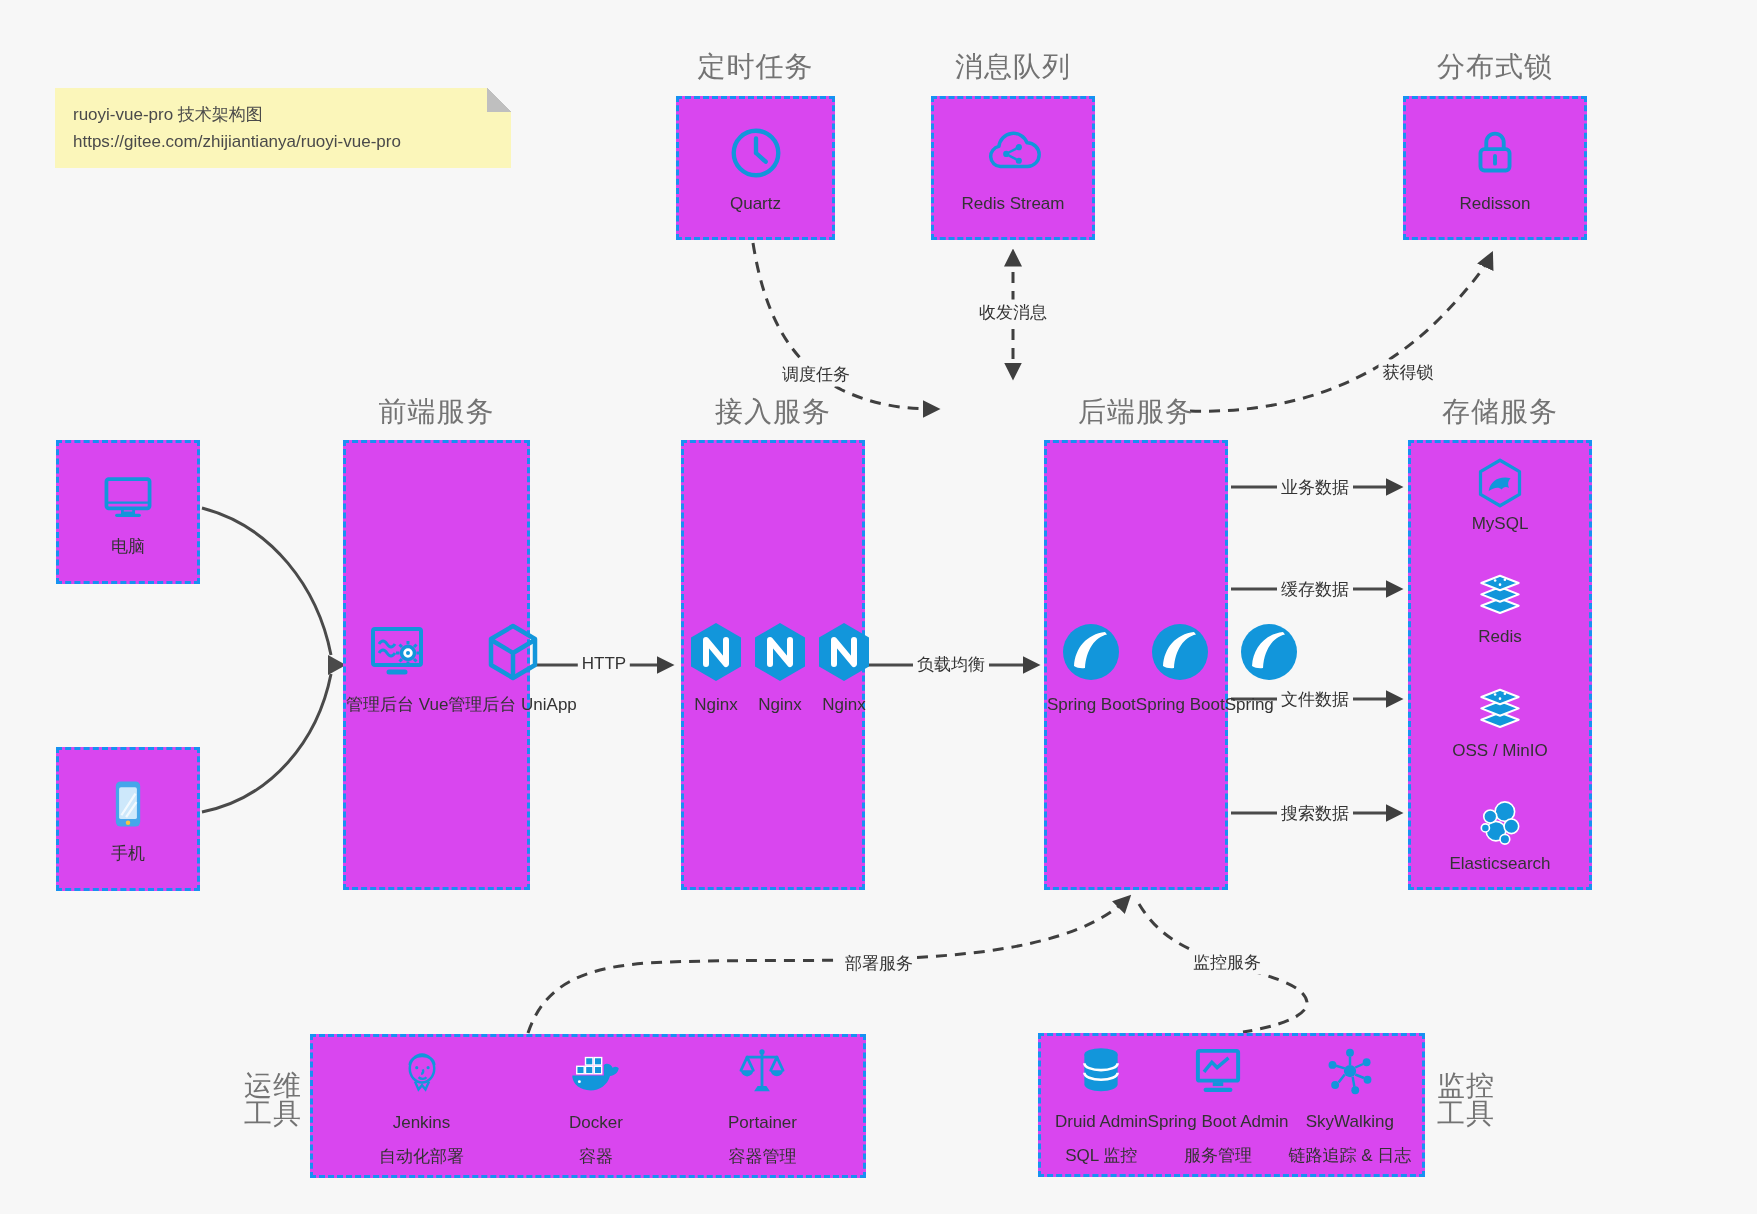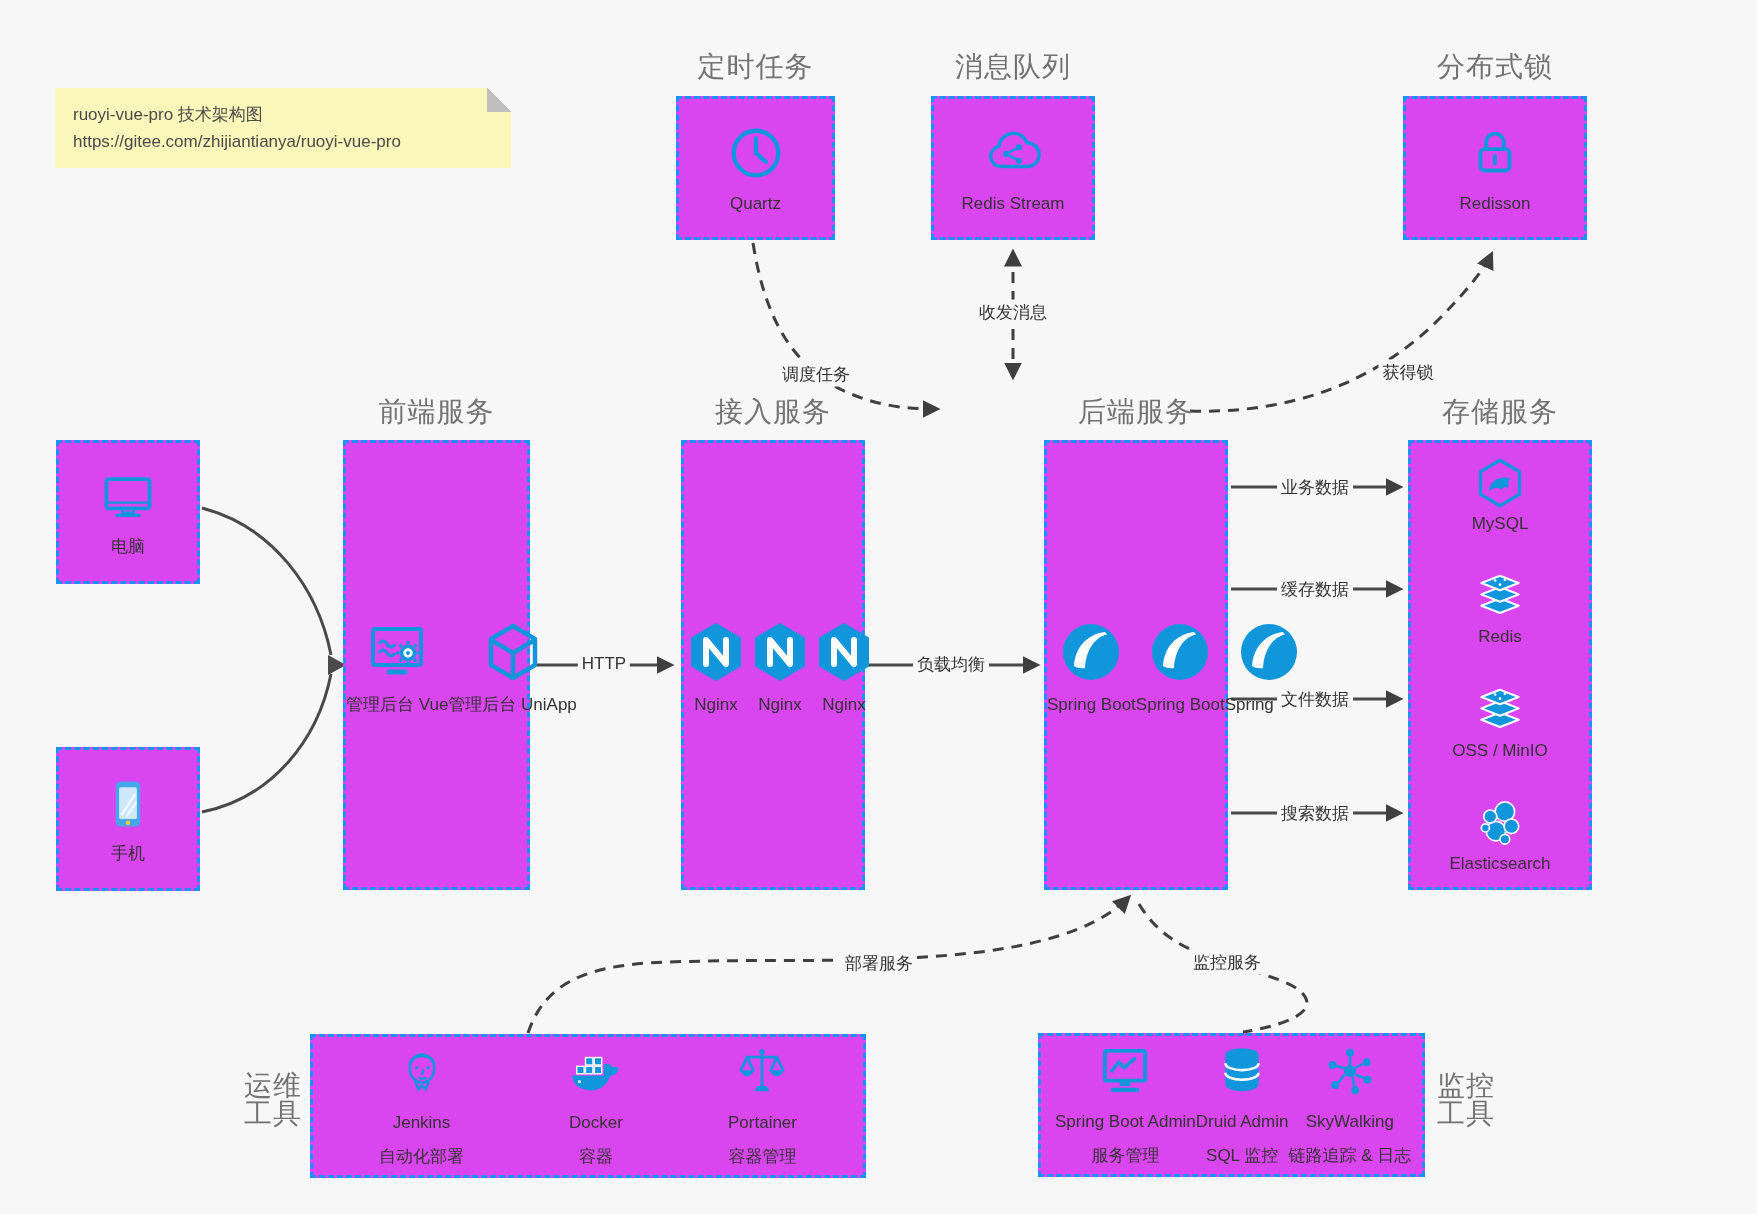--- a/index.html
+++ b/index.html
@@ -370,31 +370,31 @@
     </div>
   </div>
 
   <div class="gtitle sidetitle" style="left:1437px;top:1072px;width:74px;text-align:left">
     <div>监控</div>
     <div>工具</div>
   </div>
   <div class="box hbox" style="left:1038px;top:1033px;width:387px;height:144px">
     <div class="bitem">
       <svg class="ic ic56" viewBox="0 0 64 64">
+          <use href="#i-druid"></use>
+        </svg>
+      <div class="lbl">Druid Admin</div>
+      <div class="lbl">SQL 监控</div>
+    </div>
+    <div class="bitem">
+      <svg class="ic ic56" viewBox="0 0 64 64">
           <use href="#i-sba"></use>
         </svg>
       <div class="lbl">Spring Boot Admin</div>
       <div class="lbl">服务管理</div>
-    </div>
-    <div class="bitem">
-      <svg class="ic ic56" viewBox="0 0 64 64">
-          <use href="#i-druid"></use>
-        </svg>
-      <div class="lbl">Druid Admin</div>
-      <div class="lbl">SQL 监控</div>
     </div>
     <div class="bitem">
       <svg class="ic ic56" viewBox="0 0 64 64">
           <use href="#i-skywalking"></use>
         </svg>
       <div class="lbl">SkyWalking</div>
       <div class="lbl">链路追踪 &amp; 日志</div>
     </div>
   </div>
 

